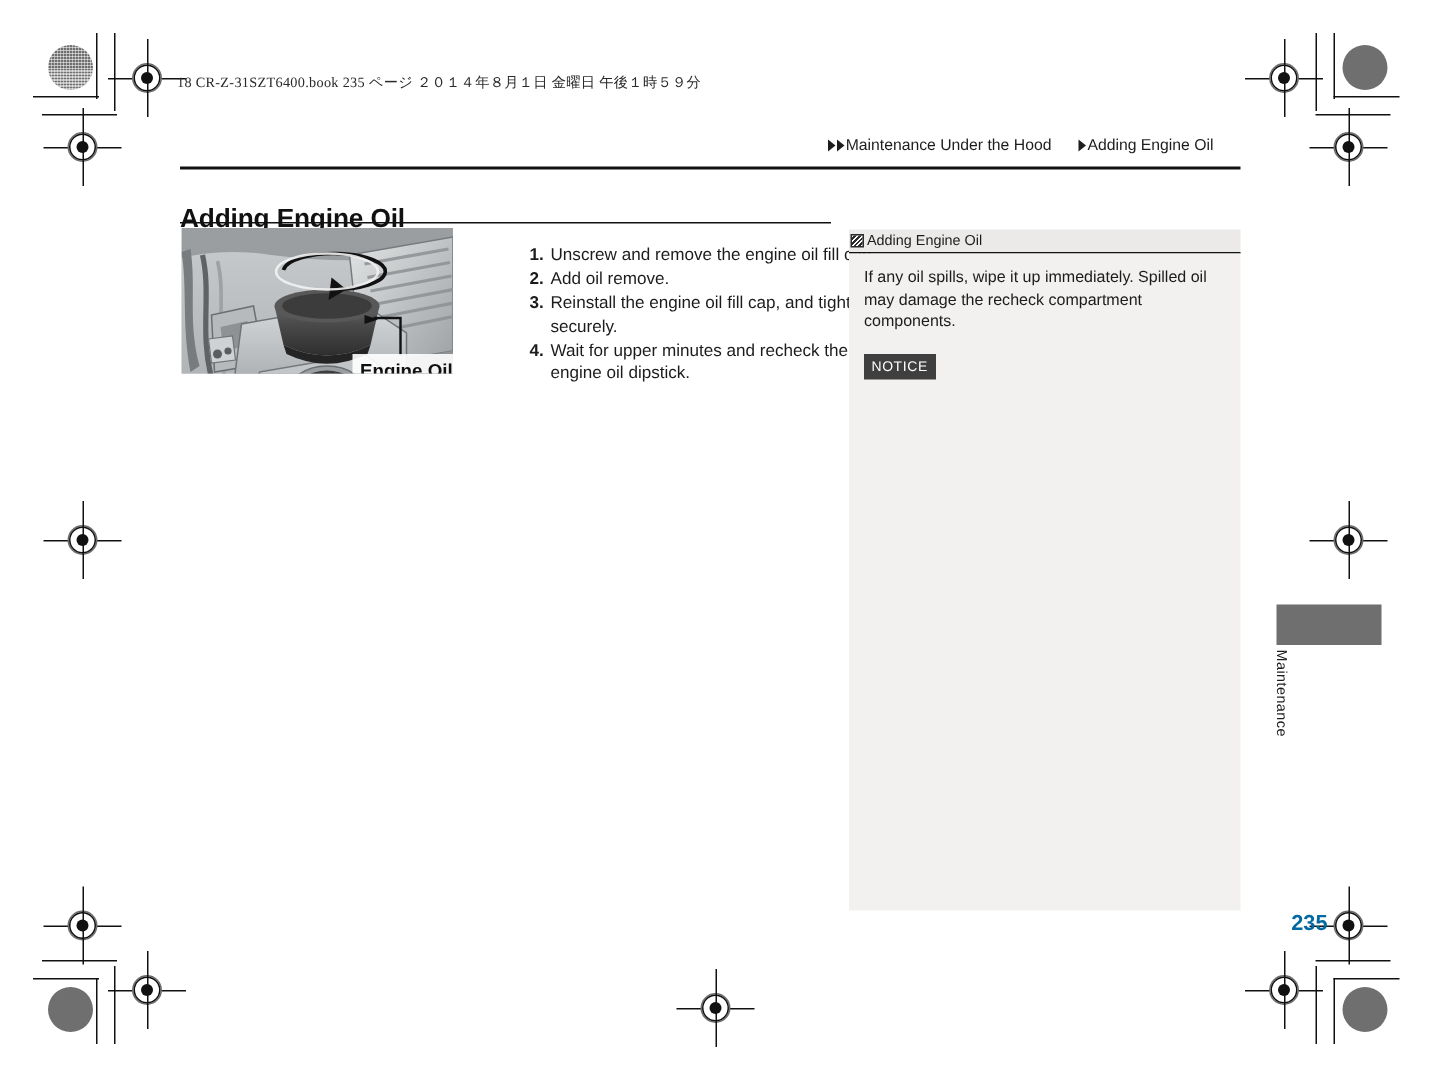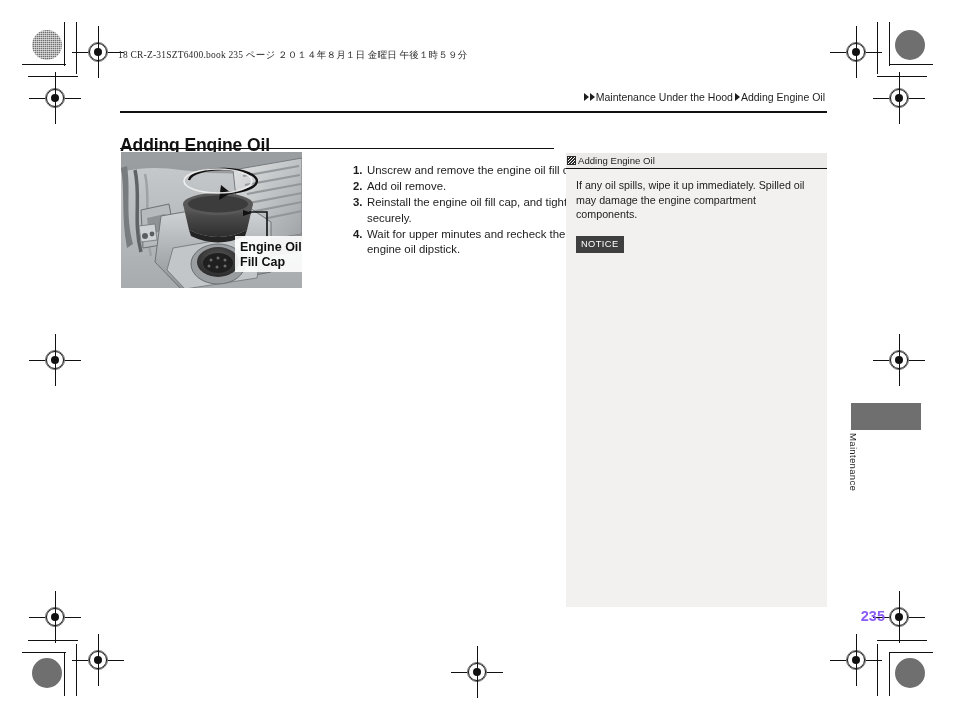--- a/index.html
+++ b/index.html
@@ -95,21 +95,21 @@
     align-items: center;
   }
   .tri {
     display: inline-block;
     width: 0; height: 0;
     border-left: 5px solid #1d1d1d;
     border-top: 4px solid transparent;
     border-bottom: 4px solid transparent;
     margin-right: 1px;
   }
-  .bc-label { margin-right: 2px; }
+  .bc-label { margin-right: 18px; }
 
   .rule-top {
     position: absolute;
     left: 120px; top: 111px;
     width: 707px; height: 1.6px;
     background: #111;
   }
 
   .page-title {
     position: absolute;
@@ -124,21 +124,21 @@
     position: absolute;
     left: 120px; top: 148px;
     width: 434px; height: 1px;
     background: #111;
   }
 
   
   .figure {
     position: absolute;
     left: 121px; top: 152px;
-    width: 181px; height: 136px;
+    width: 181px; height: 97px;
     overflow: hidden;
     background: #b9bcbe;
   }
   .figure svg { display: block; }
 
   
   .steps {
     position: absolute;
     left: 313px; top: 152px;
     width: 242px;
@@ -218,21 +218,21 @@
     color: #1c1c1c;
     writing-mode: vertical-rl;
     letter-spacing: .3px;
   }
 
   .folio {
     position: absolute;
     right: 69px; top: 608px;
     font-size: 14.5px;
     font-weight: bold;
-    color: #8b5cf6;
+    color: #0369a1;
   }
 </style>
 </head>
 <body>
 
 <div class="marks">
 
   <div class="dot" style="left:32px; top:30px;"></div>
   <div class="cbar" style="left:64px; top:22px; width:1.4px; height:44px;"></div>
   <div class="cbar" style="left:76px; top:22px; width:1.4px; height:52px;"></div>
@@ -412,21 +412,21 @@
     <span class="step-text">Wait for upper minutes and recheck the engine oil dipstick.</span>
   </li>
 </ol>
 
 <aside class="note-panel">
   <div class="note-head">
     <span class="note-icon"></span>
     <span>Adding Engine Oil</span>
   </div>
   <div class="note-body">
-    <p class="note-para">If any oil spills, wipe it up immediately. Spilled oil may damage the engine compartment components.</p>
+    <p class="note-para">If any oil spills, wipe it up immediately. Spilled oil may damage the recheck compartment components.</p>
     <div class="notice-badge">NOTICE</div>
   </div>
 </aside>
 
 <div class="tab-block"></div>
 <div class="tab-label">Maintenance</div>
 
 <div class="folio">235</div>
 
 </body></html>

